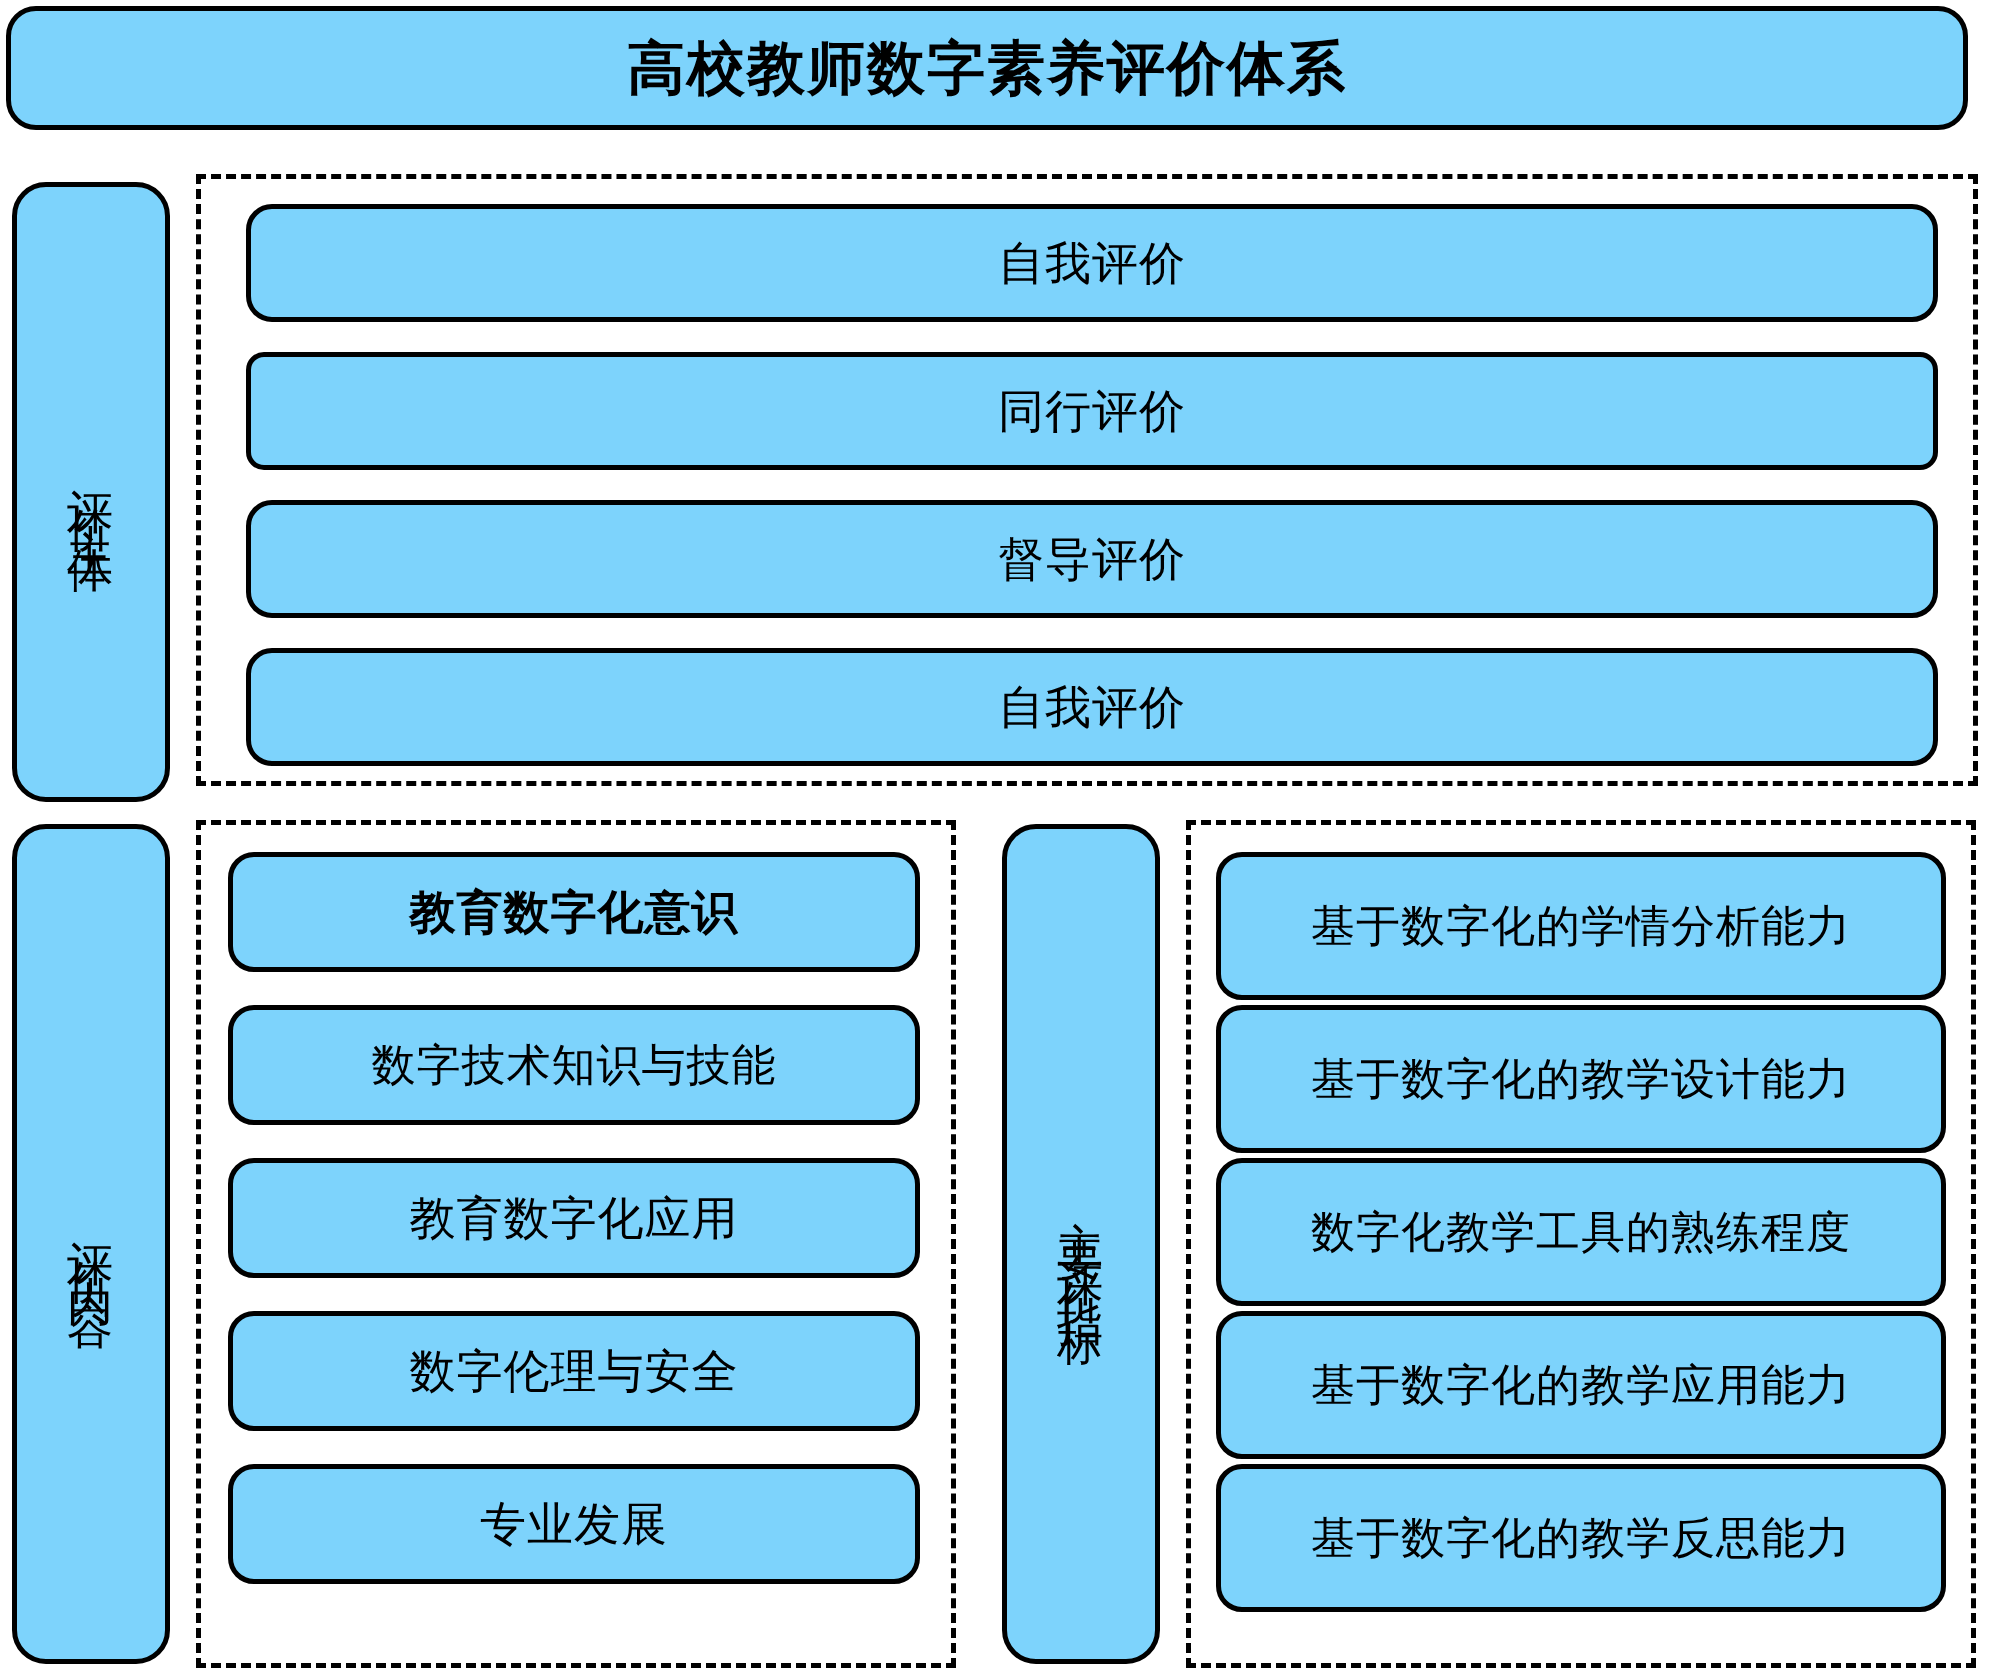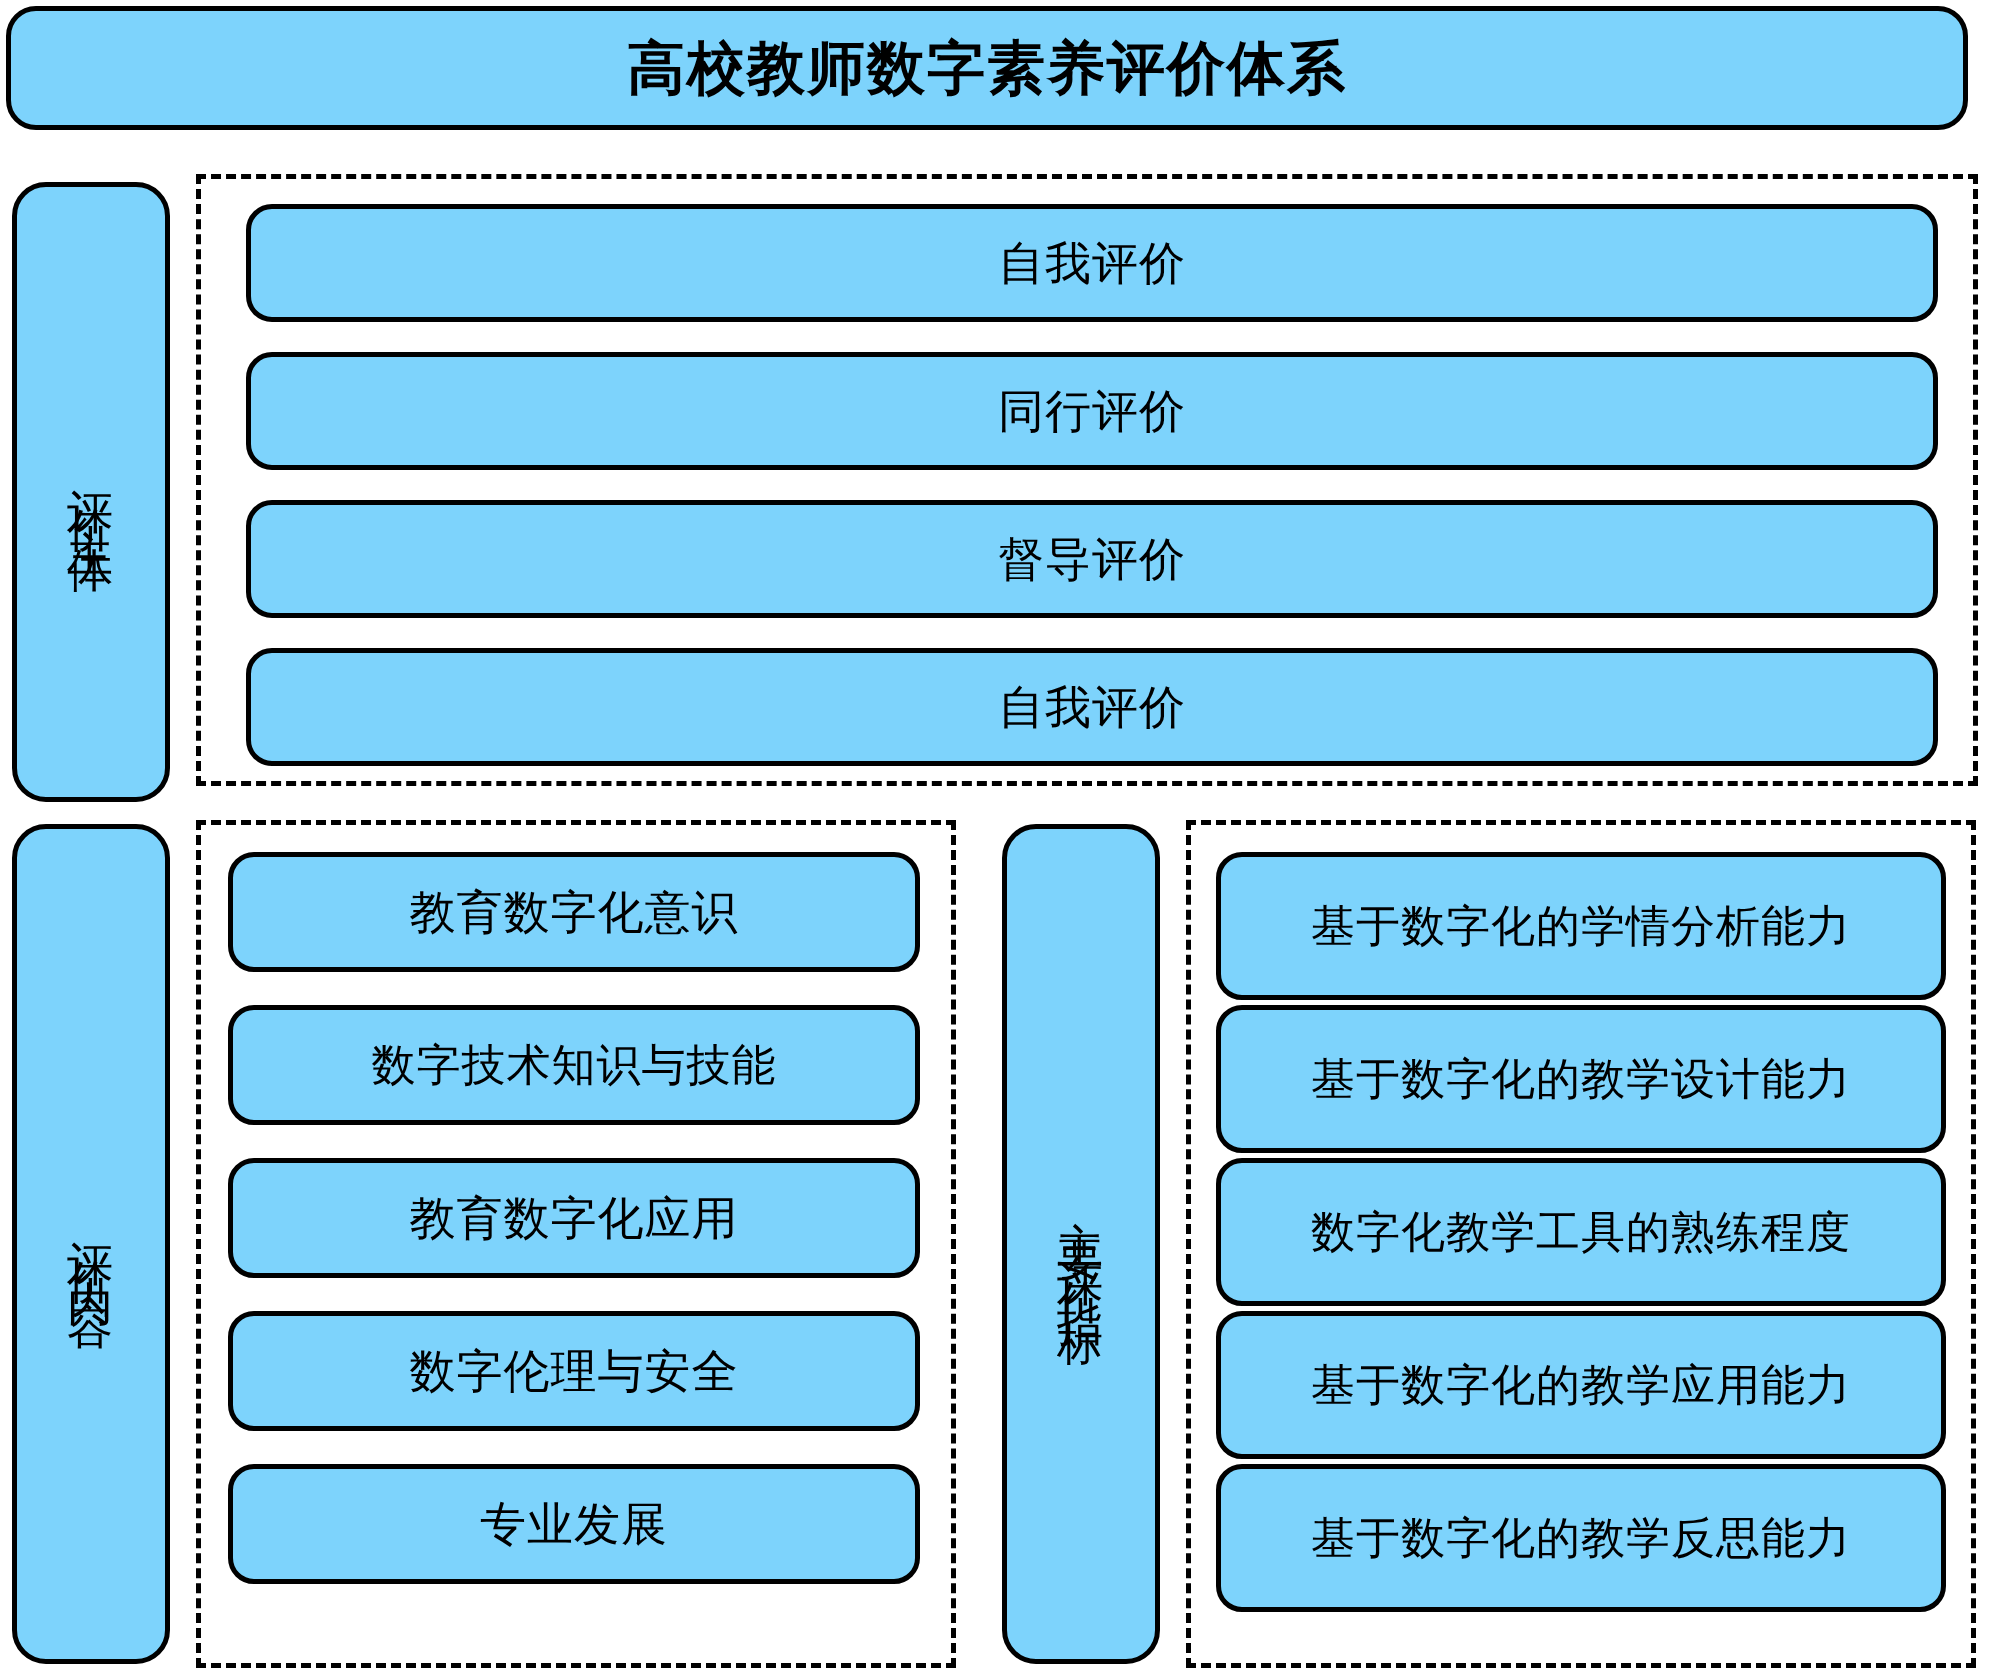--- a/index.html
+++ b/index.html
@@ -90,21 +90,21 @@
     top: 174px;
     width: 1782px;
     height: 612px;
   }
   .subject-item {
     left: 246px;
     width: 1692px;
     height: 118px;
   }
   #subject-item-0 { top: 204px; }
-  #subject-item-1 { top: 352px; }
+  #subject-item-1 { top: 352px; border-radius: 18px; }
   #subject-item-2 { top: 500px; }
   #subject-item-3 { top: 648px; }
 
   
   #content-sidebar {
     left: 12px;
     top: 824px;
     width: 158px;
     height: 840px;
     border-radius: 34px;
@@ -113,21 +113,21 @@
     left: 196px;
     top: 820px;
     width: 760px;
     height: 848px;
   }
   .content-item {
     left: 228px;
     width: 692px;
     height: 120px;
   }
-  #content-item-0 { top: 852px; }
+  #content-item-0 { top: 852px; font-weight: bold; }
   #content-item-1 { top: 1005px; }
   #content-item-2 { top: 1158px; }
   #content-item-3 { top: 1311px; }
   #content-item-4 { top: 1464px; }
 
   
   #indicator-sidebar {
     left: 1002px;
     top: 824px;
     width: 158px;

